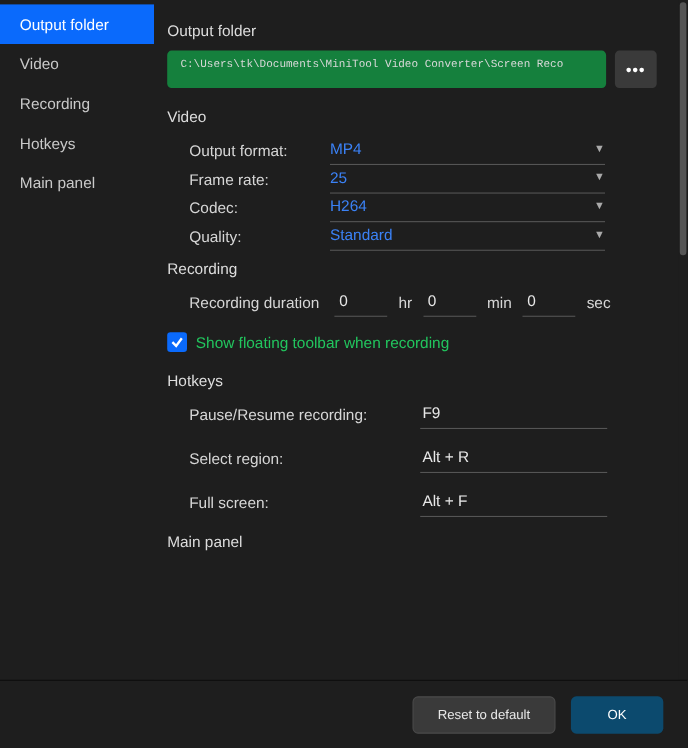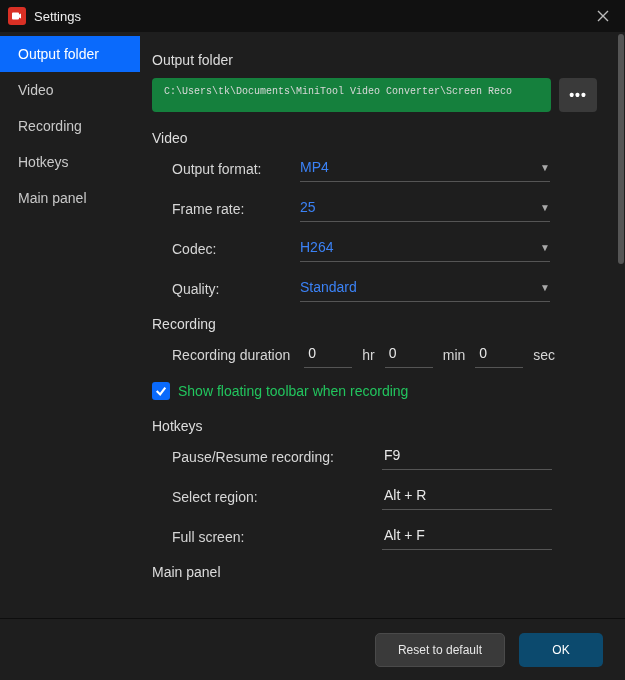--- a/index.html
+++ b/index.html
@@ -19,21 +19,21 @@
   .content { flex:1; overflow-y:auto; padding:12px 20px 20px 12px; }
   .content::-webkit-scrollbar { width:10px; }
   .content::-webkit-scrollbar-track { background:#1e1e1e; }
   .content::-webkit-scrollbar-thumb { background:#444; border-radius:5px; }
   .scroll-gutter { width:8px; background:#1e1e1e; }
   .scroll-gutter .thumb { width:6px; margin:2px auto 0; height:230px; background:#555; border-radius:3px; }
   .section-title { font-size:14px; color:#ddd; margin:8px 0 10px 0; }
   .path-row { display:flex; align-items:center; gap:8px; margin-bottom:18px; }
   .path-input { flex:1; background:#15803d; border:none; color:#d8d8d8; padding:8px 12px; font-size:10px; border-radius:4px; height:34px; overflow:hidden; white-space:nowrap;font-family:Liberation Mono, monospace; }
   .browse-btn { width:38px; height:34px; background:#3a3a3a; border-radius:4px; display:flex; align-items:center; justify-content:center; cursor:pointer; font-weight:bold; color:#fff; letter-spacing:1px; font-size:14px;}
-  .form-row { display:flex; align-items:center; margin-bottom:14px; padding-left:20px; }
+  .form-row { display:flex; align-items:center; padding-left:20px; }
   .form-label { width:128px; font-size:14px; color:#d6d6d6; }
   .select { flex:1; max-width:250px; position:relative; border-bottom:1px solid #555; padding:3px 0 6px 0; cursor:pointer; display:flex; align-items:center; }
   .select .value { font-size:14px; color:#3b82f6; flex:1;}
   .select .arrow { color:#aaa; font-size:10px; margin-left:auto; }
   .recording-row { display:flex; align-items:center; padding-left:20px; gap:10px; margin-bottom:14px; flex-wrap:wrap;}
   .recording-row .rlabel { font-size:14px; color:#d6d6d6; margin-right:4px;}
   .num-input { width:48px; background:transparent; border:none; border-bottom:1px solid #555; color:#e8e8e8; font-size:14px; padding:3px 4px 6px 4px; text-align:left; }
   .unit { font-size:14px; color:#d6d6d6; }
   .checkbox-row { display:flex; align-items:center; gap:8px; padding-left:0; margin-bottom:18px; }
   .checkbox { width:18px; height:18px; background:#0a6afc; border-radius:3px; display:flex; align-items:center; justify-content:center; cursor:pointer; }
@@ -45,34 +45,20 @@
   .footer { height:62px; border-top:1px solid #0e0e0e; display:flex; align-items:center; justify-content:flex-end; gap:14px; padding:0 22px; background:#1e1e1e;}
   .btn { height:34px; padding:0 22px; border-radius:5px; font-size:12px; display:flex; align-items:center; justify-content:center; cursor:pointer; }
   .btn.default { background:#3a3a3a; color:#e8e8e8; border:1px solid #4a4a4a;}
   .btn.primary { background:#0c4a6e; color:#fff; min-width:84px;}
 </style>
 </head>
 <body>
 
 <div class="window">
 
-  <div class="titlebar">
-    <div class="app-icon">
-      <svg viewBox="0 0 24 24">
-          <path d="M4 5h10a2 2 0 0 1 2 2v2l4-2v10l-4-2v2a2 2 0 0 1-2 2H4a2 2 0 0 1-2-2V7a2 2 0 0 1 2-2z"></path>
-        </svg>
-    </div>
-    <div class="title">Settings</div>
-    <div class="spacer"></div>
-    <div class="close">
-      <svg width="12" height="12" viewBox="0 0 12 12">
-          <path d="M1 1 L11 11 M11 1 L1 11" stroke="#bbb" stroke-width="1.4"></path>
-        </svg>
-    </div>
-  </div>
 
   <div class="body">
     <div class="sidebar">
       <div class="sidebar-item active">Output folder</div>
       <div class="sidebar-item">Video</div>
       <div class="sidebar-item">Recording</div>
       <div class="sidebar-item">Hotkeys</div>
       <div class="sidebar-item">Main panel</div>
     </div>
 

